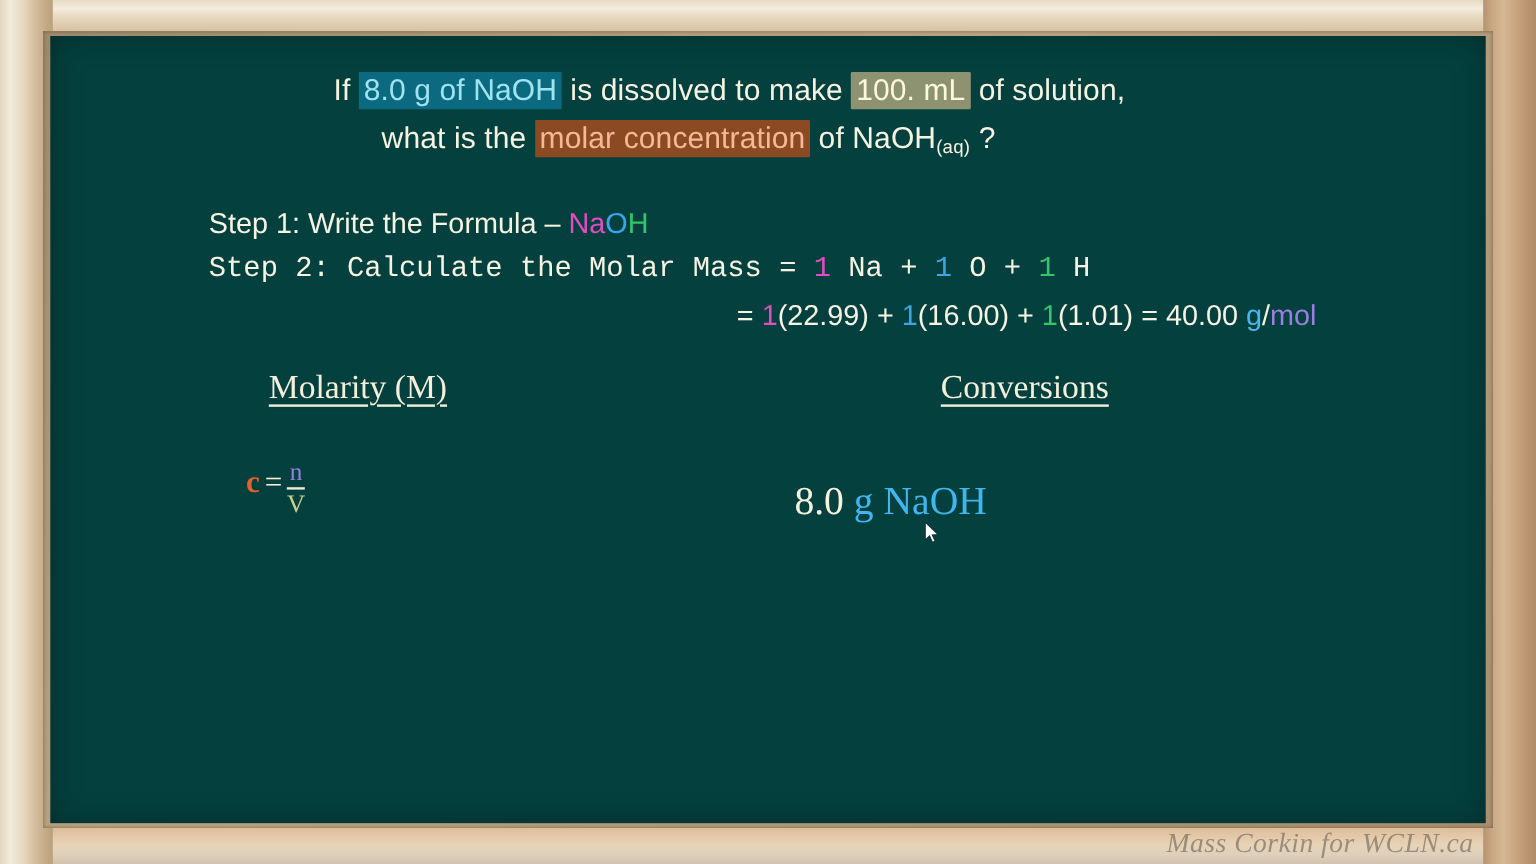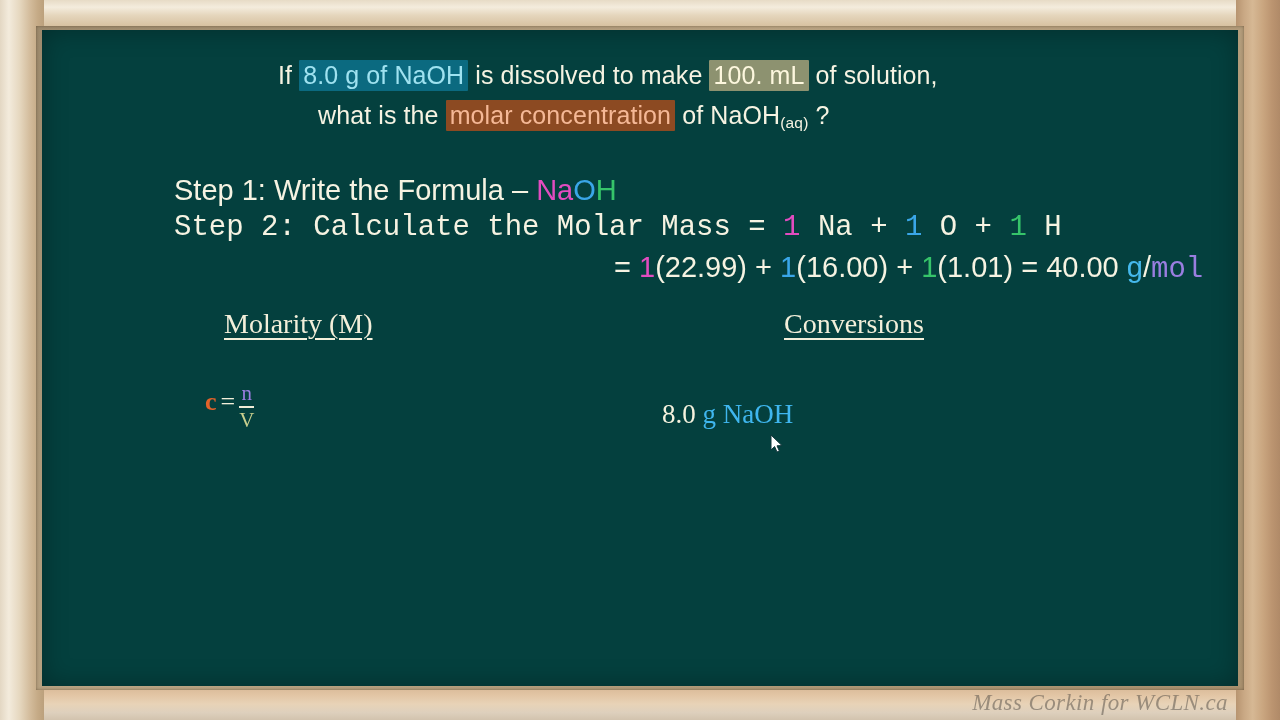--- a/index.html
+++ b/index.html
@@ -87,30 +87,30 @@
     padding: 1px 4px 2px 4px;
     border-radius: 1px;
   }
   .hl-teal   { background: #0b6a80; color: #9fe2f0; }
   .hl-olive  { background: #8d9270; color: #fdf7de; }
   .hl-brown  { background: #8c4a22; color: #f5b896; }
 
   sub.aq { font-size: 0.62em; vertical-align: -0.28em; letter-spacing: .2px; }
 
   
-  .step-line { font-size: 29px; }
+  .step-line { font-size: 24px; }
 
   .c-na   { color: #e24cc0; }
   .c-o    { color: #3aa6e8; }
   .c-h    { color: #36c46a; }
   .c-one-na { color: #e24cc0; }
   .c-one-o  { color: #3aa6e8; }
   .c-one-h  { color: #36c46a; }
   .c-g    { color: #45b8ec; }
-  .c-mol  { color: #9a7ee0; font-family: Liberation Mono, monospace; }
+  .c-mol  { color: #9a7ee0; }
 
   
   .heading {
     font-family: "Liberation Serif", serif;
     font-size: 28px;
     color: #f3efda;
     text-decoration: underline;
     text-underline-offset: 5px;
     text-decoration-thickness: 1.5px;
   }
@@ -123,21 +123,21 @@
     display: inline-block;
     vertical-align: middle;
     text-align: center;
     line-height: 1.05;
   }
   .frac .num { color: #9a7ee0; font-size: 21px; display: block; }
   .frac .bar { display: block; height: 2px; background: #f0ecd8; margin: 2px 0 1px 0; }
   .frac .den { color: #c9cf8e; font-size: 21px; display: block; }
 
   
-  .conv { font-family: "Liberation Serif", serif; font-size: 27px; }
+  .conv { font-family: "Liberation Serif", serif; font-size: 33px; }
   .conv-num { color: #f6f2de; }
   .conv-unit { color: #3fb6ef; }
 
   
   .watermark {
     position: absolute;
     right: 52px; bottom: 4px;
     font-family: "Liberation Serif", serif;
     font-style: italic;
     font-size: 23px;

